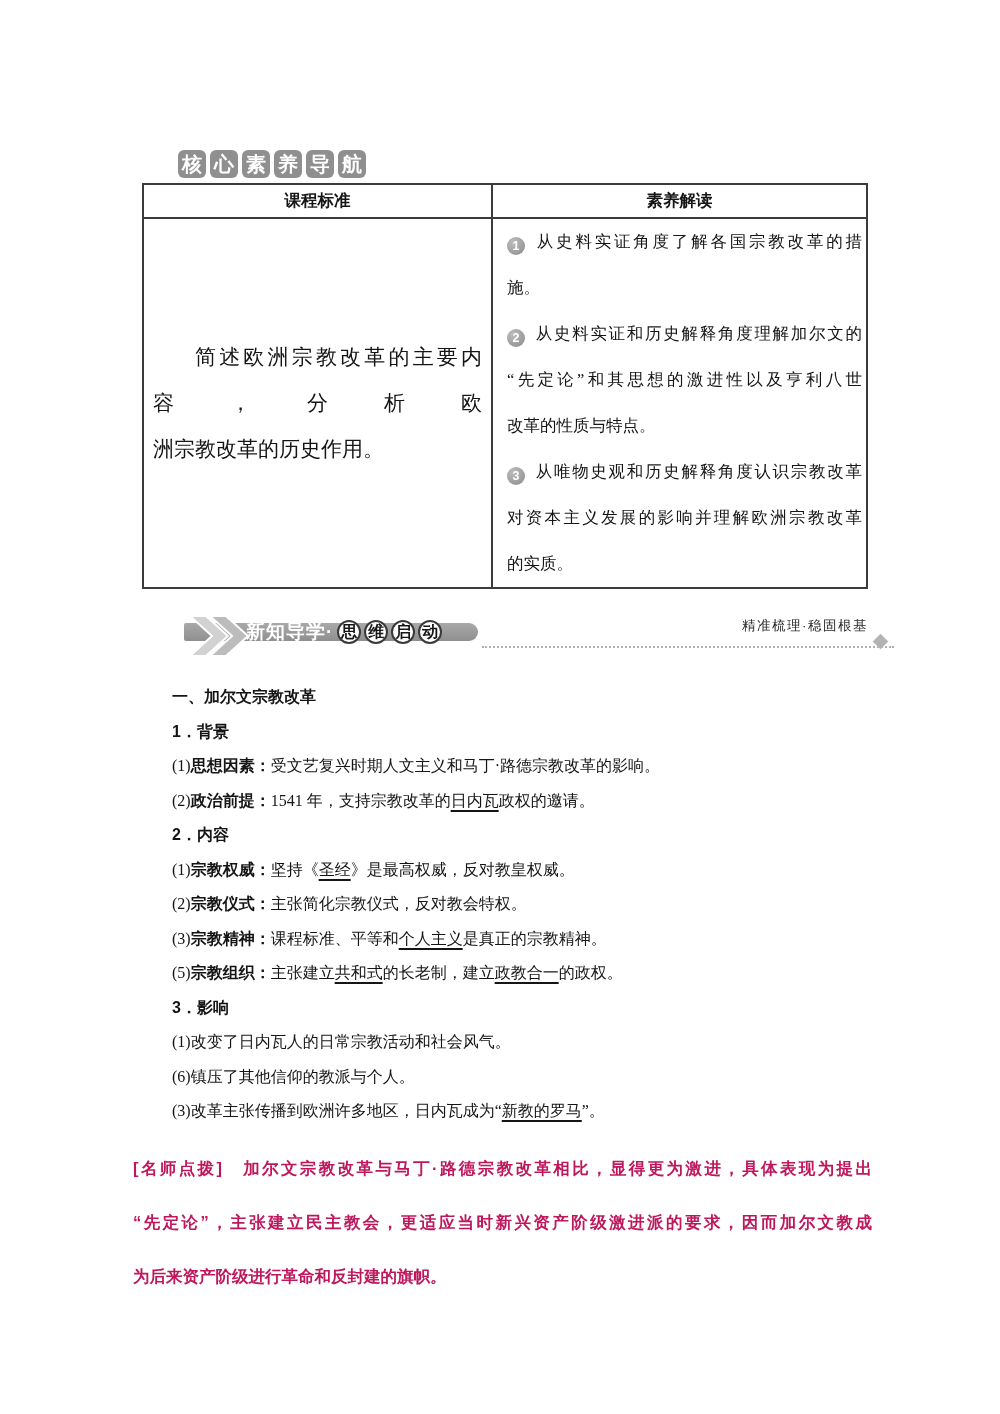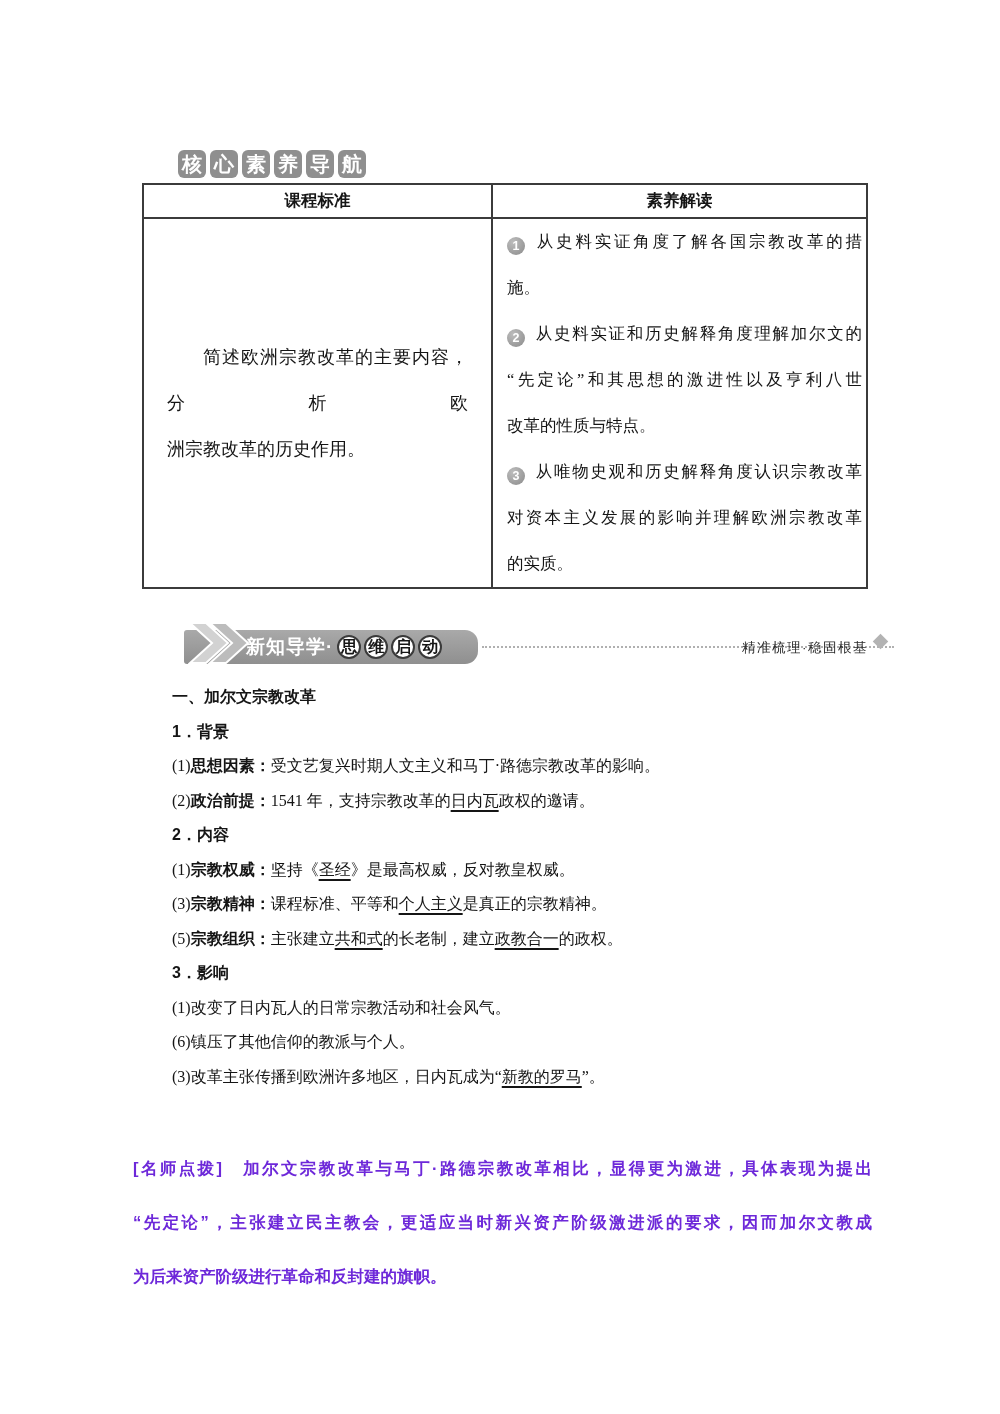--- a/index.html
+++ b/index.html
@@ -16,58 +16,58 @@
              font-family:"Liberation Sans",sans-serif;font-weight:bold;font-size:20px;
              display:flex;align-items:center;justify-content:center;}
 
   
   .tbl{position:absolute;top:183px;left:142px;width:716px;border-collapse:collapse;table-layout:fixed;}
   .tbl th,.tbl td{border:2px solid #3b3b3b;}
   .tbl th{height:30px;font-family:Liberation Serif, serif;font-weight:bold;
           font-size:16.5px;text-align:center;}
   .th-left{width:345px;}
   .th-right{width:371px;}
-  .cell-left{vertical-align:middle;font-size:18px;padding:0 23px;}
+  .cell-left{vertical-align:middle;font-size:21px;padding:0 9px;}
   .cell-right{vertical-align:top;font-size:16.5px;padding:0 4px 0 14px;height:368px;}
   .cline{line-height:46px;}
   .indent{text-indent:2em;}
   .jl{text-align:justify;text-align-last:justify;}
   .num-circle{display:inline-flex;width:18px;height:18px;border-radius:50%;
               background:radial-gradient(circle at 35% 30%,#bdbdbd,#8a8a8a);color:#fff;
               font-family:"Liberation Sans",sans-serif;font-weight:bold;font-size:12.5px;
               align-items:center;justify-content:center;margin-right:9px;vertical-align:-3px;}
 
   
   .section-header{position:absolute;top:617px;left:184px;right:106px;height:32px;}
-  .banner{position:absolute;left:0;top:6px;width:294px;height:34px;
+  .banner{position:absolute;left:0;top:6px;width:294px;height:18px;
           background:linear-gradient(180deg,#a9a9a9,#8f8f8f);
-          border-radius:3px 13px 13px 3px;display:flex;align-items:center;margin-top:7px;}
+          border-radius:3px 13px 13px 3px;display:flex;align-items:center;}
   .chevrons{position:absolute;left:4px;top:-8px;}
   .banner-label{color:#ffffff;font-family:"Liberation Sans",sans-serif;font-weight:bold;
                 font-size:19px;letter-spacing:1px;margin-left:62px;white-space:nowrap;}
   .banner-circles{display:flex;gap:3px;margin-left:4px;}
   .circle{width:24px;height:24px;background:#fff;border:2px solid #3a3a3a;border-radius:50%;
           color:#161616;font-family:"Liberation Sans",sans-serif;font-weight:bold;font-size:16px;
           display:flex;align-items:center;justify-content:center;box-sizing:border-box;}
   .dotline{position:absolute;left:298px;right:0;top:29px;border-top:2px dotted #b0b0b0;}
-  .hdr-right{position:absolute;right:26px;top:22px;font-family:"Liberation Sans",sans-serif;
+  .hdr-right{position:absolute;right:26px;top:0;font-family:"Liberation Sans",sans-serif;
              font-size:13.5px;color:#2b2b2b;letter-spacing:1.5px;white-space:nowrap;}
   .diamond{position:absolute;right:8px;top:19px;width:11px;height:11px;background:#b3b3b3;
            transform:rotate(45deg);}
 
   
   .content{position:absolute;top:680px;left:172px;right:120px;font-size:16px;}
   .content .line{line-height:34.5px;white-space:nowrap;}
   .h1,.h2{font-family:"Liberation Sans",sans-serif;font-weight:bold;font-size:16px;}
   .seg-b{font-family:"Liberation Sans",sans-serif;font-weight:bold;}
   .seg-u{text-decoration:underline;text-underline-offset:4px;text-decoration-thickness:1.5px;}
 
   
   .note{position:absolute;top:1141px;left:133px;width:739px;
-        font-family:"Liberation Sans",sans-serif;font-weight:600;font-size:16.5px;color:#6d28d9;}
+        font-family:"Liberation Sans",sans-serif;font-weight:600;font-size:16.5px;color:#be185d;}
   .note .nline{line-height:54px;}
   .note .just{text-align:justify;text-align-last:justify;}
 </style>
 </head>
 <body>
 
 <div class="page">
 
 
   <div class="badge" id="badge">
@@ -125,20 +125,21 @@
     </div>
   </div>
 
   <div class="content" id="content">
       <div class="line h1"><span>一、加尔文宗教改革</span></div>
       <div class="line h2"><span>1．背景</span></div>
       <div class="line body"><span>(1)</span><span class="seg-b">思想因素：</span><span>受文艺复兴时期人文主义和马丁·路德宗教改革的影响。</span></div>
       <div class="line body"><span>(2)</span><span class="seg-b">政治前提：</span><span>1541 年，支持宗教改革的</span><span class="seg-u">日内瓦</span><span>政权的邀请。</span></div>
       <div class="line h2"><span>2．内容</span></div>
       <div class="line body"><span>(1)</span><span class="seg-b">宗教权威：</span><span>坚持《</span><span class="seg-u">圣经</span><span>》是最高权威，反对教皇权威。</span></div>
+      <div class="line body"><span>(2)</span><span class="seg-b">宗教仪式：</span><span>主张简化宗教仪式，反对教会特权。</span></div>
       <div class="line body"><span>(3)</span><span class="seg-b">宗教精神：</span><span>课程标准、平等和</span><span class="seg-u">个人主义</span><span>是真正的宗教精神。</span></div>
       <div class="line body"><span>(5)</span><span class="seg-b">宗教组织：</span><span>主张建立</span><span class="seg-u">共和式</span><span>的长老制，建立</span><span class="seg-u">政教合一</span><span>的政权。</span></div>
       <div class="line h2"><span>3．影响</span></div>
       <div class="line body"><span>(1)改变了日内瓦人的日常宗教活动和社会风气。</span></div>
       <div class="line body"><span>(6)镇压了其他信仰的教派与个人。</span></div>
       <div class="line body"><span>(3)改革主张传播到欧洲许多地区，日内瓦成为“</span><span class="seg-u">新教的罗马</span><span>”。</span></div>
     </div>
 
   <div class="note" id="note">
       <div class="nline just">[名师点拨]　加尔文宗教改革与马丁·路德宗教改革相比，显得更为激进，具体表现为提出</div>

